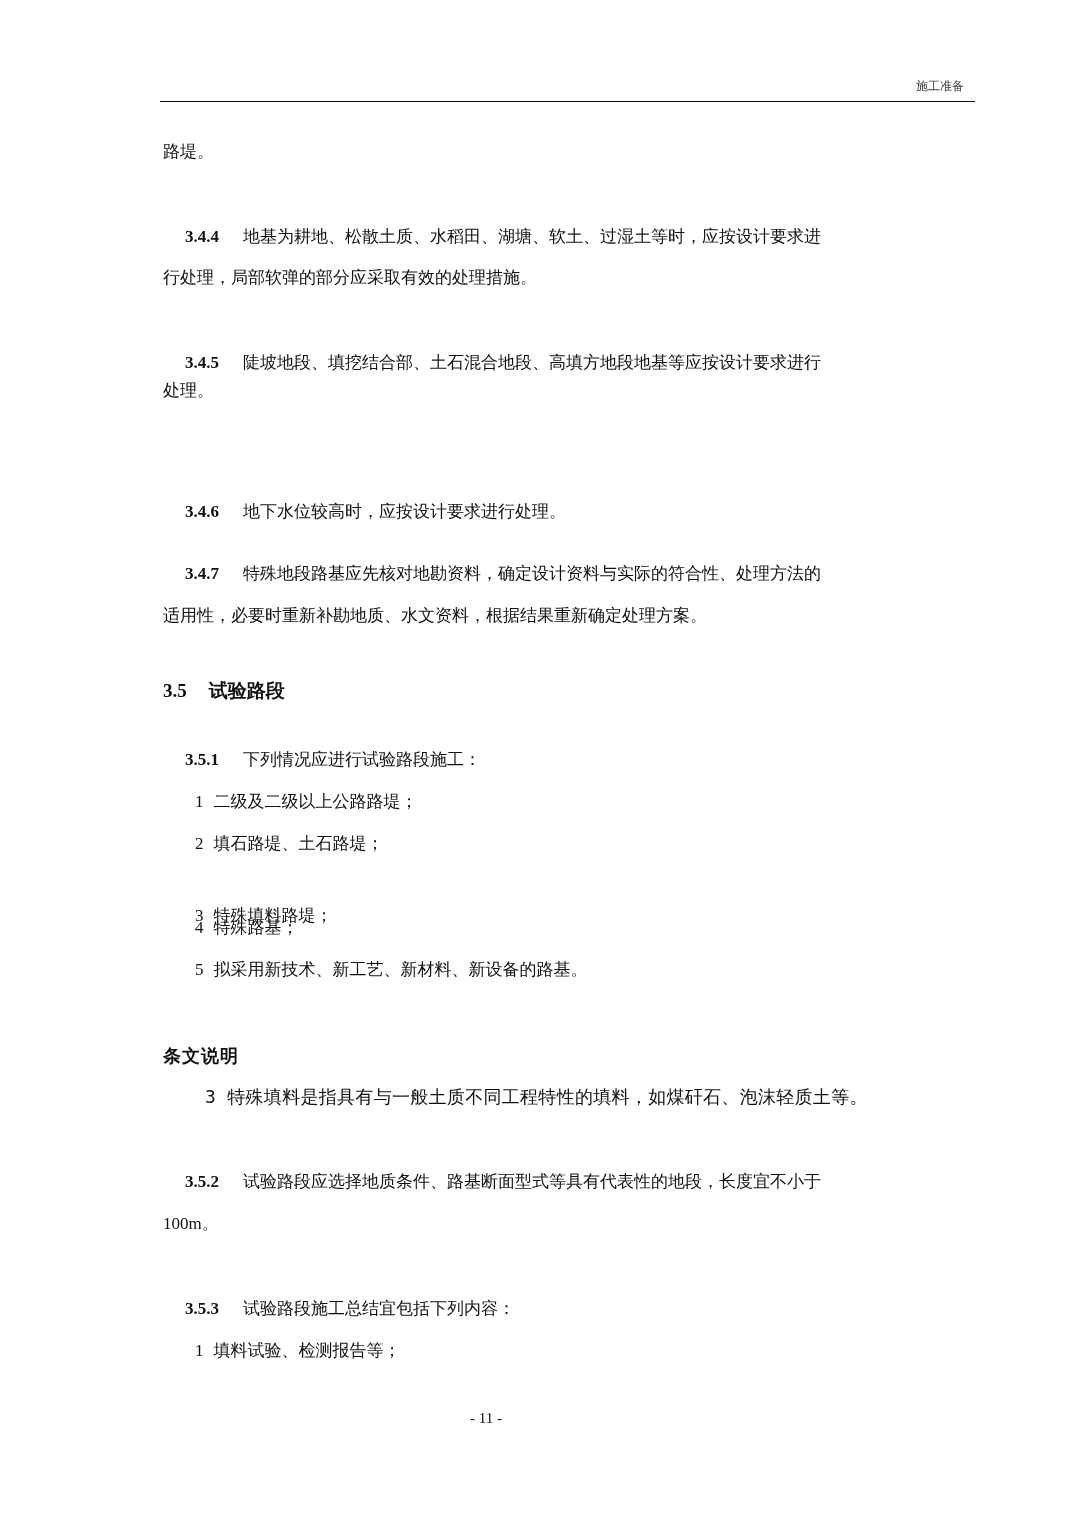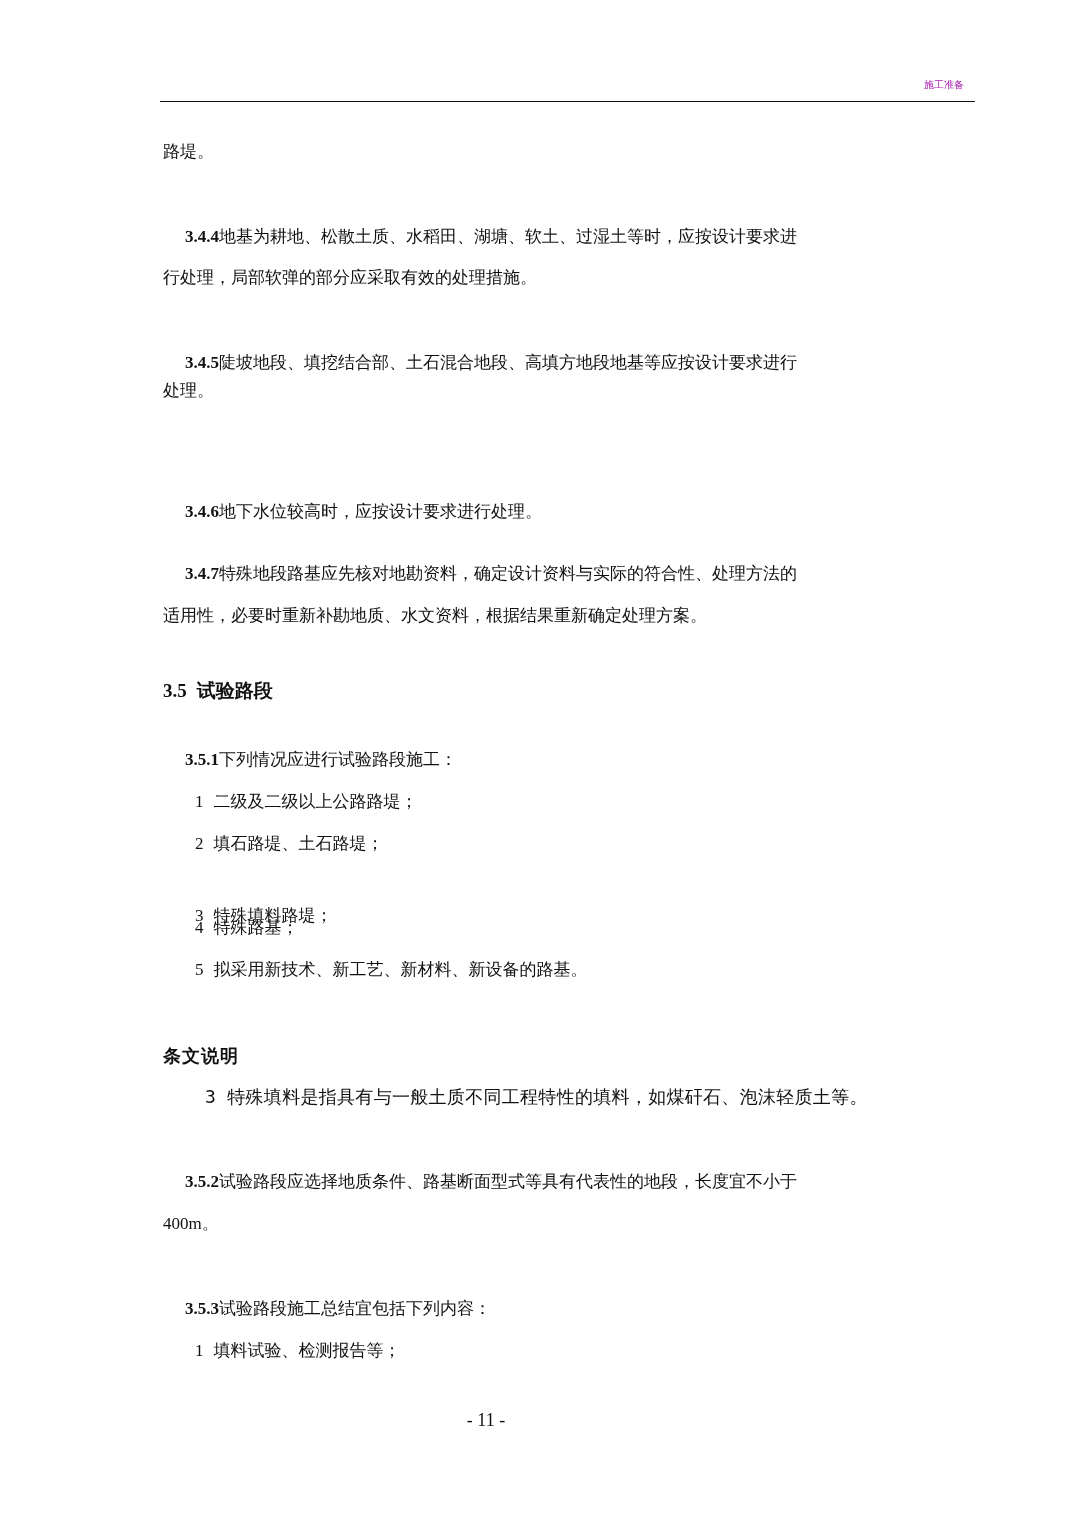--- a/index.html
+++ b/index.html
@@ -1,29 +1,29 @@
 <!DOCTYPE html>
 <html><head>
   <meta charset="utf-8">
   <style>
     html, body { margin: 0; padding: 0; background: #ffffff; }
     body { width: 1074px; height: 1520px; position: relative; overflow: hidden; color: #111111;
            font-family: "Liberation Serif", "DejaVu Serif", serif; }
-    .header-title { position: absolute; top: 78px; right: 110px; font-family: "DejaVu Sans", sans-serif; font-size: 10px; color: #a21caf; }
+    .header-title { position: absolute; top: 78px; right: 110px; font-family: "DejaVu Sans", sans-serif; font-size: 12px; color: #404040; }
     .header-rule { position: absolute; top: 101px; left: 160px; width: 815px; height: 0; border-top: 1.5px solid #111; }
     .line { position: absolute; left: 163px; font-size: 17px; line-height: 24px; white-space: nowrap; }
     .indent1 { left: 185px; }
     .indent2 { left: 195px; }
-    .clause-num { font-weight: bold; margin-right: 0; }
+    .clause-num { font-weight: bold; margin-right: 24px; }
     .section-heading { font-weight: bold; font-size: 19px; }
-    .section-heading .sec-num { margin-right: 10px; }
+    .section-heading .sec-num { margin-right: 22px; }
     .note-title { font-family: "DejaVu Sans Mono", monospace; font-weight: bold; font-size: 18px; letter-spacing: 1px; }
     .note-text { font-family: "DejaVu Sans Mono", monospace; font-size: 18px; left: 205px; letter-spacing: 0.3px; }
     .list-num { margin-right: 10px; }
-    .footer-page { position: absolute; top: 1410px; left: 0; width: 972px; text-align: center; font-size: 18px; font-family: Liberation Serif, serif; }
+    .footer-page { position: absolute; top: 1410px; left: 0; width: 972px; text-align: center; font-size: 15px; font-family: Liberation Serif, serif; }
   </style>
 </head>
 <body>
 
 <div>
   <div class="header-title">施工准备</div>
   <div class="header-rule"></div>
 </div>
 
 <div>
@@ -83,21 +83,21 @@
 
   <div>
     <div class="line note-title" style="top:1044px;">条文说明</div>
     <div class="line note-text" style="top:1085px;">3 特殊填料是指具有与一般土质不同工程特性的填料，如煤矸石、泡沫轻质土等。</div>
   </div>
 
   <div>
     <div class="line indent1" style="top:1170px;">
       <span class="clause-num">3.5.2</span><span>试验路段应选择地质条件、路基断面型式等具有代表性的地段，长度宜不小于</span>
     </div>
-    <div class="line" style="top:1212px;">400m。</div>
+    <div class="line" style="top:1212px;">100m。</div>
   </div>
 
   <div>
     <div class="line indent1" style="top:1297px;">
       <span class="clause-num">3.5.3</span><span>试验路段施工总结宜包括下列内容：</span>
     </div>
     <div class="line indent2" style="top:1339px;">
       <span class="list-num">1</span><span>填料试验、检测报告等；</span>
     </div>
   </div>

